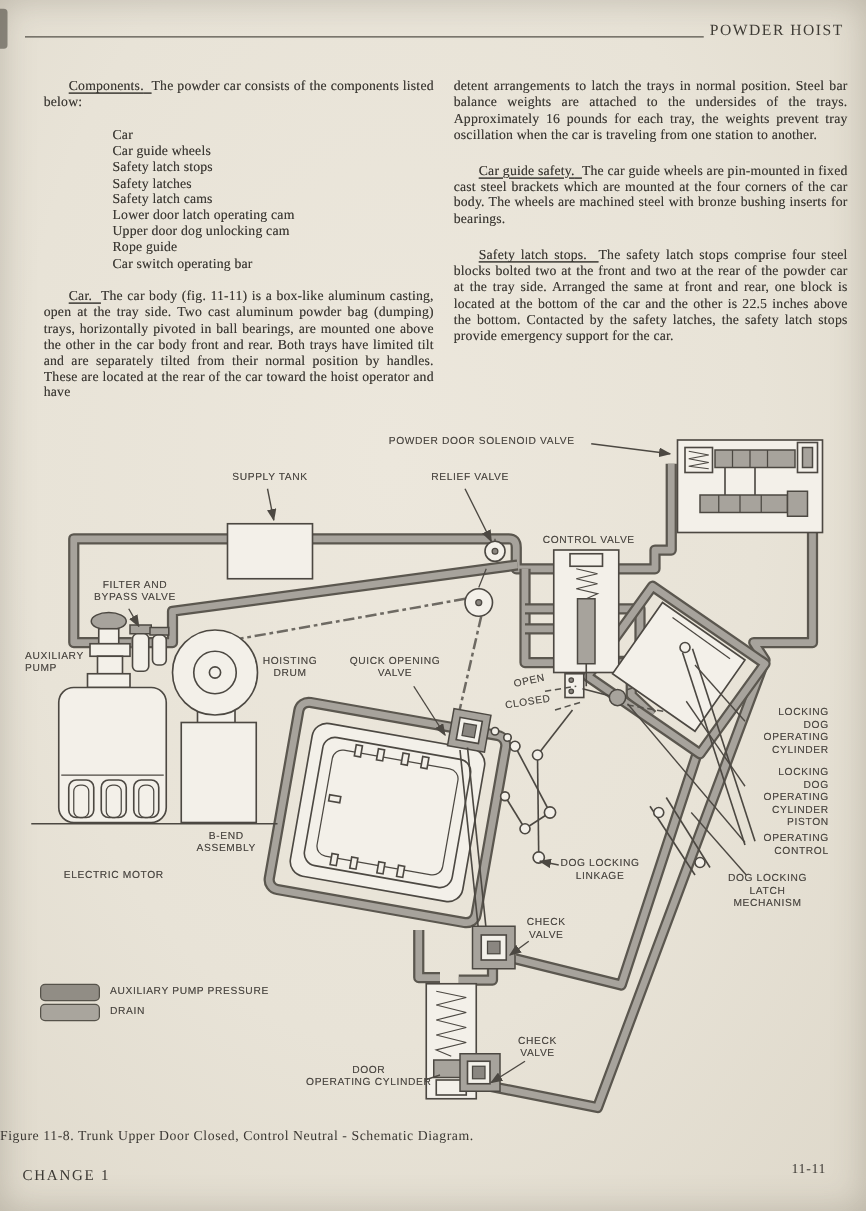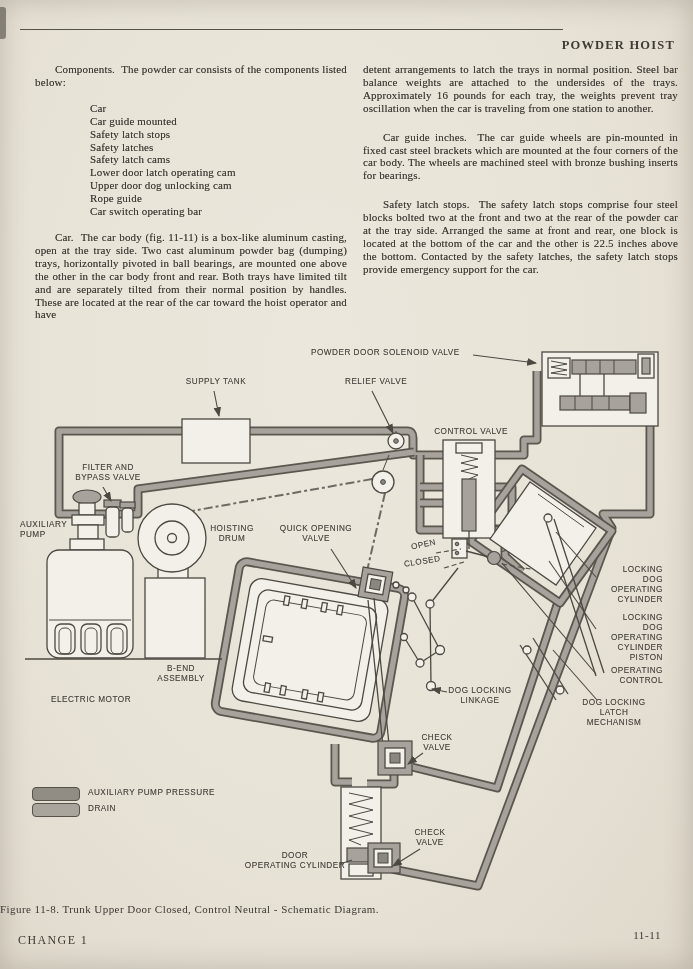--- a/index.html
+++ b/index.html
@@ -3,29 +3,29 @@
 <meta charset="utf-8">
 <style>
   html,body{margin:0;padding:0;background:#c8c2b4;}
   #page{position:relative;width:693px;height:969px;overflow:hidden;
     background:radial-gradient(ellipse at 45% 38%, #ece7dc 0%, #e8e3d7 55%, #ded8ca 100%);
     box-shadow:inset 0 0 28px rgba(90,84,70,.28);
     font-family:"Liberation Serif","DejaVu Serif",serif;color:#3b3833;}
   .scanmark{position:absolute;left:0;top:7px;width:6px;height:32px;background:#6a665c;border-radius:0 3px 3px 0;opacity:.75;}
   
   #header-rule{position:absolute;left:20px;top:29px;width:543px;height:0;border-top:1.6px solid #55524a;}
-  #page-title{position:absolute;right:18px;top:38px;font-size:12.5px;letter-spacing:1.2px;font-weight:bold;color:#3e3b35;}
+  #page-title{position:absolute;right:18px;top:17px;font-size:12.5px;letter-spacing:1.2px;font-weight:normal;color:#3e3b35;}
   
   .col{position:absolute;font-size:11px;line-height:12.9px;letter-spacing:.15px;text-align:justify;
     text-shadow:0 0 .4px rgba(59,56,51,.55);}
   #col-left{left:35px;top:63px;width:312px;}
   #col-right{left:363px;top:63px;width:315px;}
   .col p{margin:0 0 13px 0;text-indent:20px;}
   .col p.noindent{text-indent:0;}
-  .lead{text-underline-offset:2px;}
+  .lead{text-decoration:underline;text-underline-offset:2px;}
   .lead:after{content:"\00a0\00a0";text-decoration:none;}
   .list{margin:12px 0 13px 55px;text-align:left;}
   
   .dlabel{position:absolute;font-family:"Liberation Sans","DejaVu Sans",sans-serif;font-size:8.2px;
     line-height:10px;letter-spacing:.5px;color:#4b4742;white-space:pre-line;
     text-shadow:0 0 .3px rgba(75,71,66,.5);}
   .dl-c{text-align:center;transform:translateX(-50%);}
   .dl-l{text-align:left;}
   .dl-r{text-align:right;}
   
@@ -52,35 +52,35 @@
 <div id="page">
   <div class="scanmark"></div>
 
   <div id="header-rule"></div>
   <div id="page-title">POWDER HOIST</div>
 
   <div id="col-left" class="col">
     <p><span class="lead">Components.</span><span>The powder car consists of the components listed below:</span></p>
     <div class="list">
         <div>Car</div>
-        <div>Car guide mounted</div>
+        <div>Car guide wheels</div>
         <div>Safety latch stops</div>
         <div>Safety latches</div>
         <div>Safety latch cams</div>
         <div>Lower door latch operating cam</div>
         <div>Upper door dog unlocking cam</div>
         <div>Rope guide</div>
         <div>Car switch operating bar</div>
       </div>
     <p><span class="lead">Car.</span><span>The car body (fig. 11-11) is a box-like aluminum casting, open at the tray side.  Two cast aluminum powder bag (dumping) trays, horizontally pivoted in ball bearings, are mounted one above the other in the car body front and rear.  Both trays have limited tilt and are separately tilted from their normal position by handles.  These are located at the rear of the car toward the hoist operator and have</span></p>
   </div>
 
   <div id="col-right" class="col">
     <p class="noindent"><span>detent arrangements to latch the trays in normal position.  Steel bar balance weights are attached to the undersides of the trays.  Approximately 16 pounds for each tray,  the weights prevent tray oscillation when the car is traveling from one station to another.</span></p>
-    <p style="margin-top:16px"><span class="lead">Car guide inches.</span><span>The car guide wheels are pin-mounted in fixed cast steel brackets which are mounted at the four corners of the car body.  The wheels are machined steel with bronze bushing inserts for bearings.</span></p>
+    <p style="margin-top:16px"><span class="lead">Car guide safety.</span><span>The car guide wheels are pin-mounted in fixed cast steel brackets which are mounted at the four corners of the car body.  The wheels are machined steel with bronze bushing inserts for bearings.</span></p>
     <p style="margin-top:16px"><span class="lead">Safety latch stops.</span><span>The safety latch stops comprise four steel blocks bolted two at the front and two at the rear of the powder car at the tray side.  Arranged the same at front and rear, one block is located at the bottom of the car and the other is 22.5 inches above the bottom.  Contacted by the safety latches, the safety latch stops provide emergency support for the car.</span></p>
   </div>
 
   <svg width="693" height="969" viewBox="0 0 693 969" style="position:absolute;left:0;top:0;">
     <defs>
       <marker id="ah" markerWidth="9" markerHeight="7" refX="8" refY="3.5" orient="auto">
           <path d="M0,0 L9,3.5 L0,7 Z" fill="#4c4842"></path>
         </marker>
       <path id="pp1" d="M105,514 H59 V431 H407 Q413,431 413,438 V455 H524 V440 H537 V371"></path>
       <path id="pp2" d="M105,514 H138 V489 L414,452"></path>

